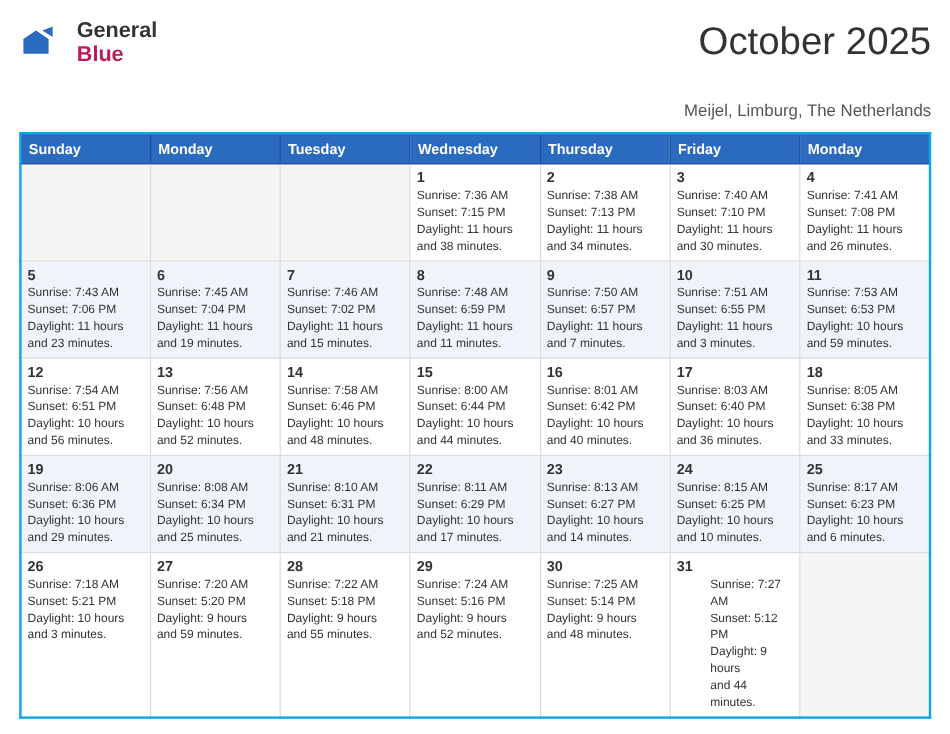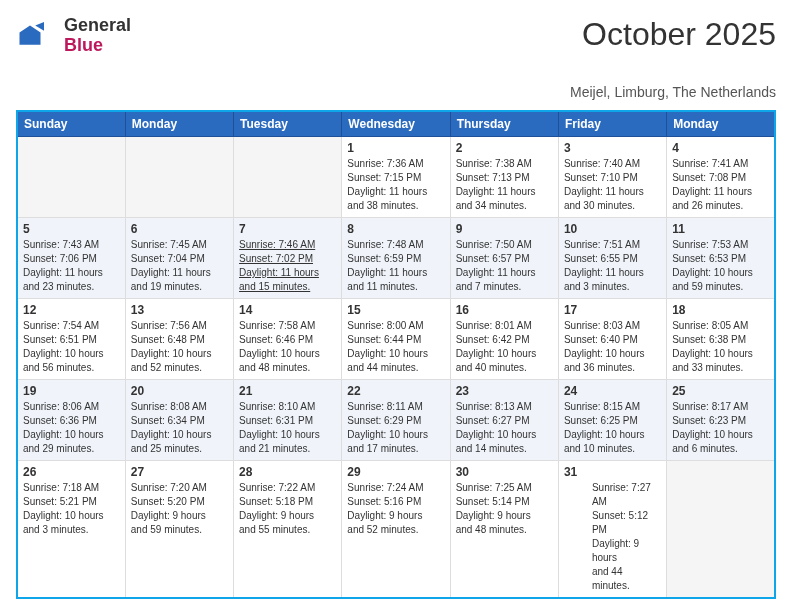--- a/index.html
+++ b/index.html
@@ -167,21 +167,21 @@
         </td>
         <td>
           <span class="day-num">6</span>
           <div class="day-info" style="white-space: pre-line;">Sunrise: 7:45 AM
 Sunset: 7:04 PM
 Daylight: 11 hours
 and 19 minutes.</div>
         </td>
         <td>
           <span class="day-num">7</span>
-          <div class="day-info" style="white-space: pre-line; text-decoration: underline;">Sunrise: 7:46 AM
+          <div class="day-info" style="white-space: pre-line;">Sunrise: 7:46 AM
 Sunset: 7:02 PM
 Daylight: 11 hours
 and 15 minutes.</div>
         </td>
         <td>
           <span class="day-num">8</span>
           <div class="day-info" style="white-space: pre-line;">Sunrise: 7:48 AM
 Sunset: 6:59 PM
 Daylight: 11 hours
 and 11 minutes.</div>

